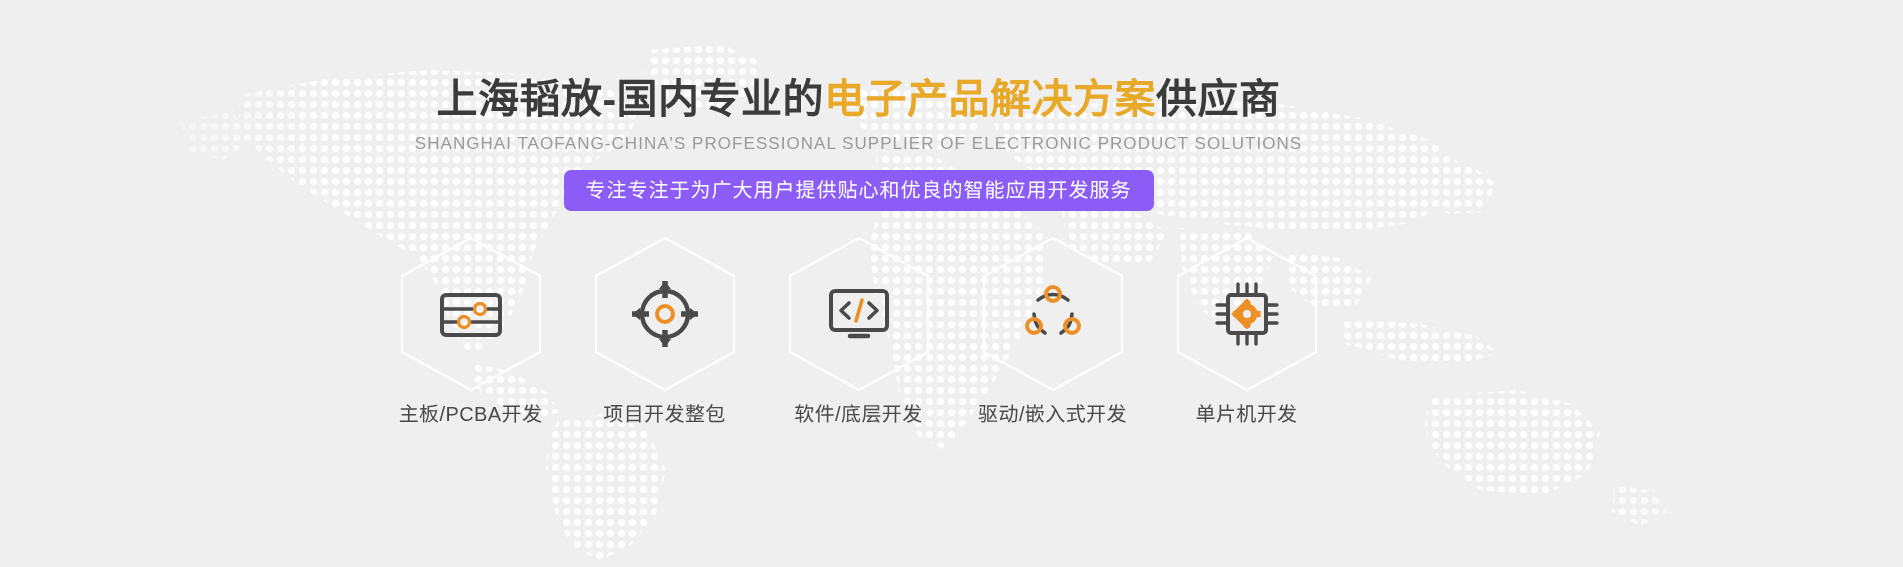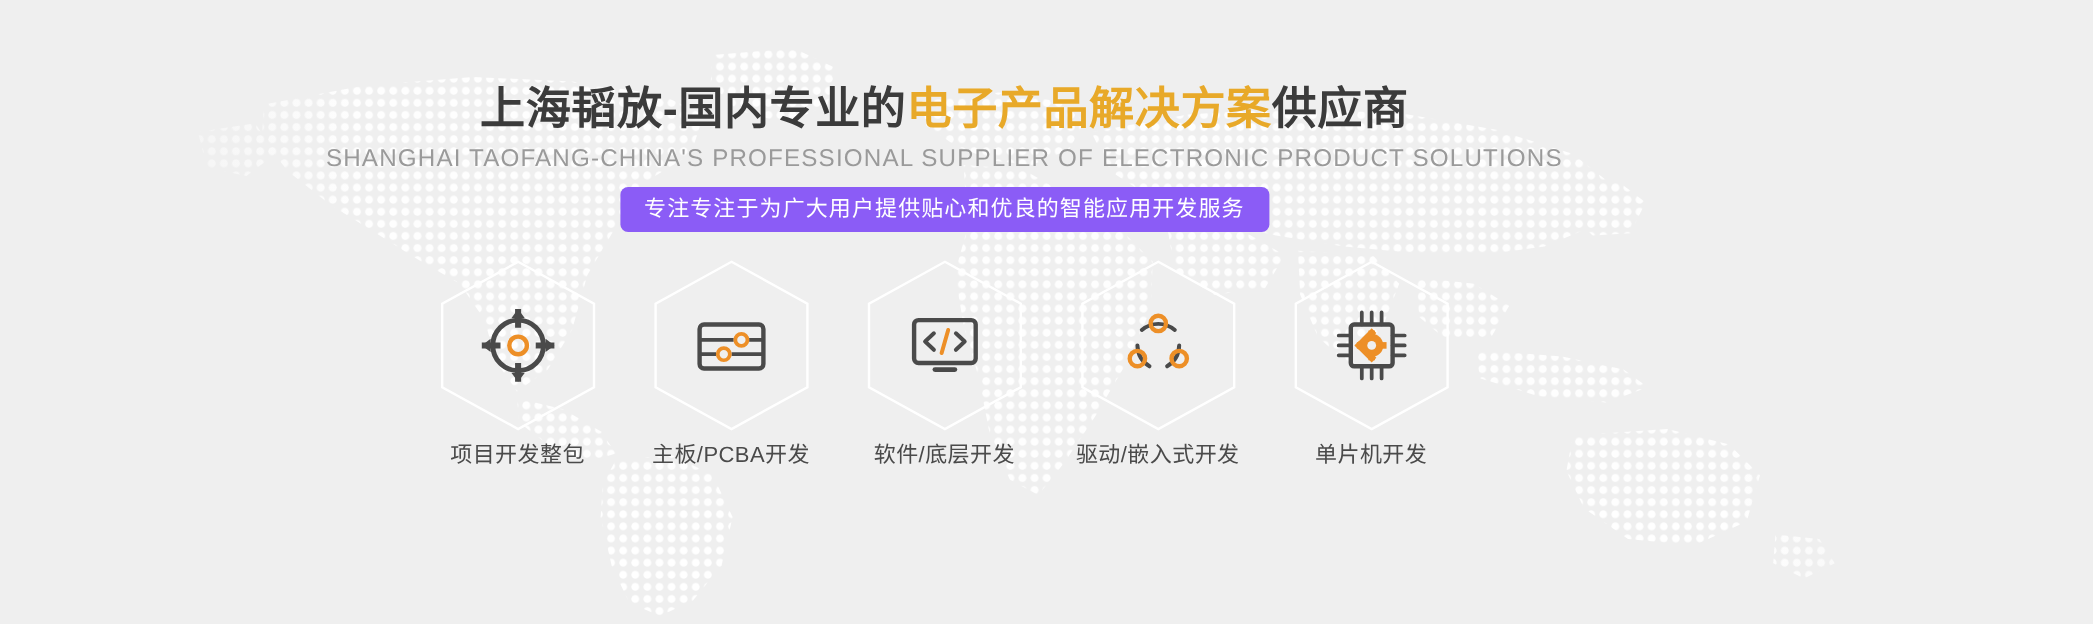--- a/index.html
+++ b/index.html
@@ -67,21 +67,21 @@
     line-height: 50px;
     font-weight: bold;
     color: #3b3b3b;
     letter-spacing: 0.5px;
     white-space: nowrap;
   }
   .headline .hl-accent { color: #e8a929; }
 
   .subhead {
     margin-top: 10px;
-    font-size: 22px;
+    font-size: 17px;
     line-height: 20px;
     letter-spacing: 1.05px;
     color: #9a9a9a;
     white-space: nowrap;
   }
 
   .tagline-wrap {
     margin-top: 16px;
   }
   .tagline {
@@ -213,44 +213,44 @@
     </div>
 
     <div class="services">
 
       <div class="service">
         <div class="hex">
           <svg class="hex-outline" viewBox="0 0 144 158" aria-hidden="true">
             <polygon points="72,3 141,41 141,117 72,155 3,117 3,41" fill="none" stroke="#ffffff" stroke-width="2.2"></polygon>
           </svg>
           <svg class="glyph" viewBox="0 0 72 72">
+            <rect x="7" y="17" width="58" height="40" rx="4" ry="4" fill="none" stroke="#4a4a4a" stroke-width="4"></rect>
+            <path d="M7,31 L38,31 M52,31 L65,31" stroke="#4a4a4a" stroke-width="3.4"></path>
+            <path d="M7,44 L22,44 M36,44 L65,44" stroke="#4a4a4a" stroke-width="3.4"></path>
+            <circle cx="45" cy="31" r="5.5" fill="none" stroke="#ed8f27" stroke-width="3.4"></circle>
+            <circle cx="29" cy="44" r="5.5" fill="none" stroke="#ed8f27" stroke-width="3.4"></circle>
+          </svg>
+        </div>
+        <div class="service-label">主板/PCBA开发</div>
+      </div>
+
+      <div class="service">
+        <div class="hex">
+          <svg class="hex-outline" viewBox="0 0 144 158" aria-hidden="true">
+            <polygon points="72,3 141,41 141,117 72,155 3,117 3,41" fill="none" stroke="#ffffff" stroke-width="2.2"></polygon>
+          </svg>
+          <svg class="glyph" viewBox="0 0 72 72">
             <circle cx="36" cy="36" r="23" fill="none" stroke="#4a4a4a" stroke-width="4.5"></circle>
             <circle cx="36" cy="36" r="8" fill="none" stroke="#ed8f27" stroke-width="4"></circle>
             <path d="M36,3 L36,20 M36,52 L36,69 M3,36 L20,36 M52,36 L69,36" stroke="#4a4a4a" stroke-width="5.5" stroke-linecap="butt"></path>
             <path d="M30,11 L36,3 L42,11 Z M30,61 L36,69 L42,61 Z
                      M11,30 L3,36 L11,42 Z M61,30 L69,36 L61,42 Z" fill="#4a4a4a"></path>
           </svg>
         </div>
         <div class="service-label">项目开发整包</div>
-      </div>
-
-      <div class="service">
-        <div class="hex">
-          <svg class="hex-outline" viewBox="0 0 144 158" aria-hidden="true">
-            <polygon points="72,3 141,41 141,117 72,155 3,117 3,41" fill="none" stroke="#ffffff" stroke-width="2.2"></polygon>
-          </svg>
-          <svg class="glyph" viewBox="0 0 72 72">
-            <rect x="7" y="17" width="58" height="40" rx="4" ry="4" fill="none" stroke="#4a4a4a" stroke-width="4"></rect>
-            <path d="M7,31 L38,31 M52,31 L65,31" stroke="#4a4a4a" stroke-width="3.4"></path>
-            <path d="M7,44 L22,44 M36,44 L65,44" stroke="#4a4a4a" stroke-width="3.4"></path>
-            <circle cx="45" cy="31" r="5.5" fill="none" stroke="#ed8f27" stroke-width="3.4"></circle>
-            <circle cx="29" cy="44" r="5.5" fill="none" stroke="#ed8f27" stroke-width="3.4"></circle>
-          </svg>
-        </div>
-        <div class="service-label">主板/PCBA开发</div>
       </div>
 
       <div class="service">
         <div class="hex">
           <svg class="hex-outline" viewBox="0 0 144 158" aria-hidden="true">
             <polygon points="72,3 141,41 141,117 72,155 3,117 3,41" fill="none" stroke="#ffffff" stroke-width="2.2"></polygon>
           </svg>
           <svg class="glyph" viewBox="0 0 72 72">
             <rect x="8" y="13" width="56" height="39" rx="4" ry="4" fill="none" stroke="#4a4a4a" stroke-width="4"></rect>
             <path d="M27,58 L45,58" stroke="#4a4a4a" stroke-width="4.5" stroke-linecap="round"></path>

